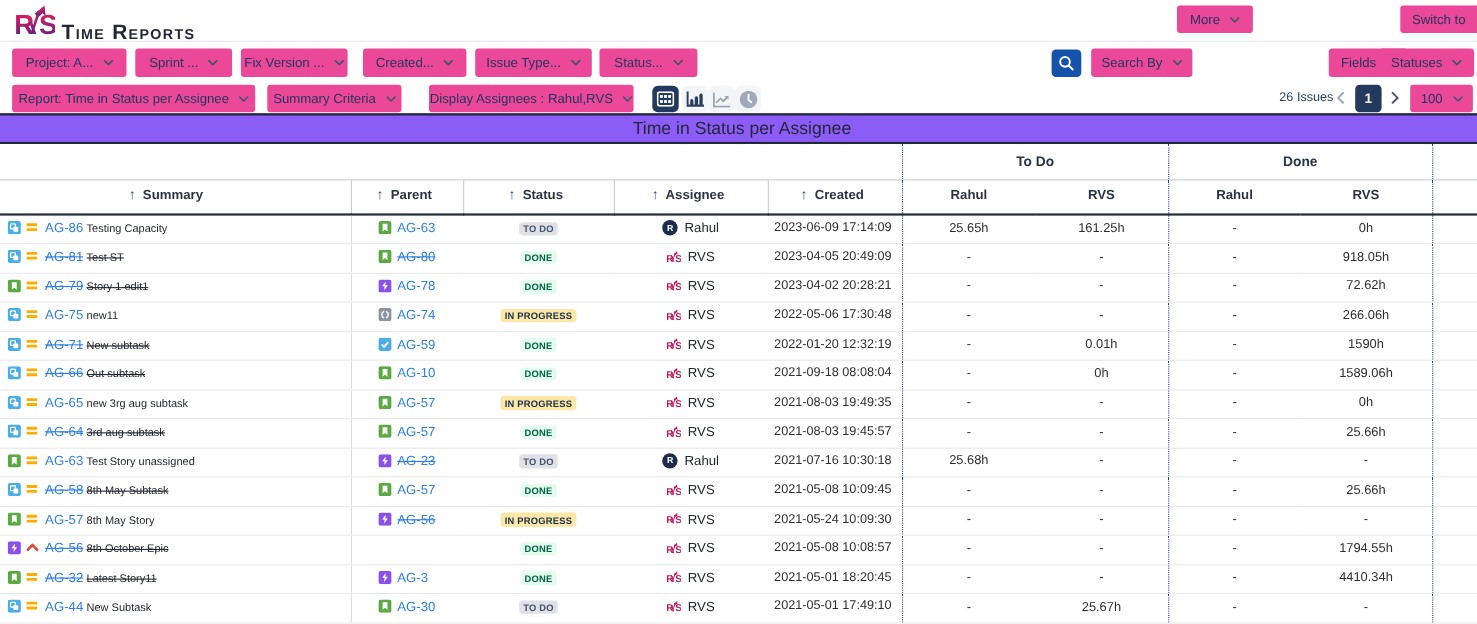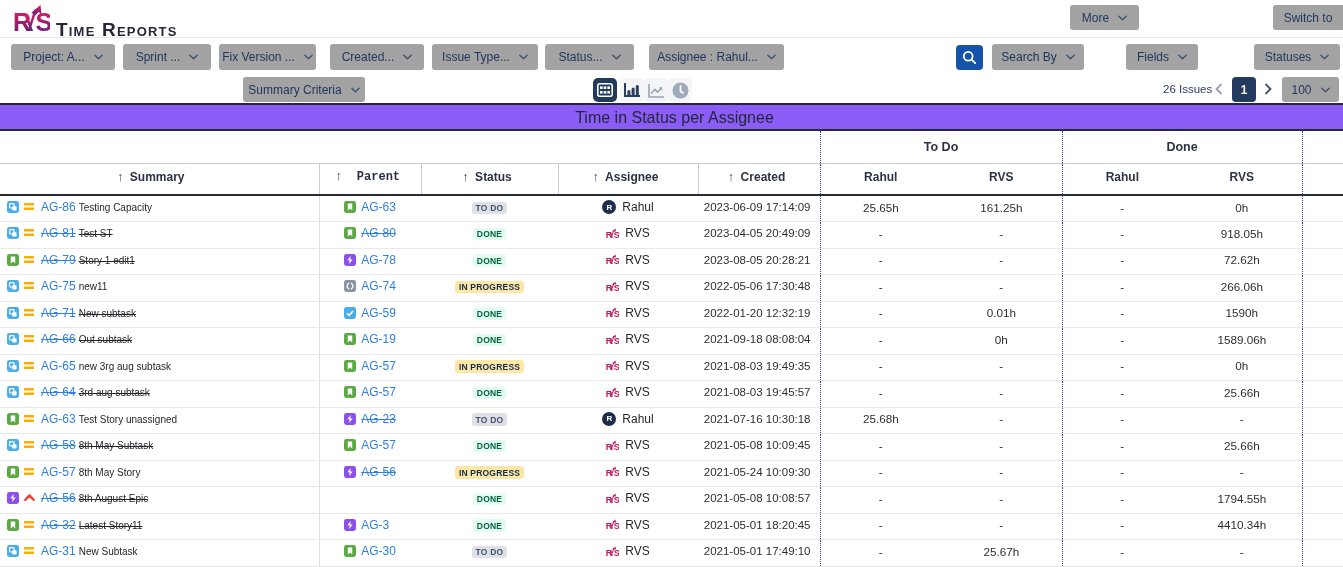--- a/index.html
+++ b/index.html
@@ -1,20 +1,20 @@
 <!DOCTYPE html>
 <html><head>
 <meta charset="utf-8">
 <style>
 * { margin:0; padding:0; box-sizing:border-box; }
 html,body { width:1343px; height:567px; overflow:hidden; background:#fff;
   font-family:"Liberation Sans", sans-serif; }
 #stage { position:relative; width:1343px; height:567px; }
 .chip { position:absolute; display:flex; align-items:center; justify-content:center;
-  background:#a3a3a3; color:#22365c; border-radius:3px; font-size:12px; height:26px;
+  background:#ec4899; color:#22365c; border-radius:3px; font-size:12px; height:26px;
   white-space:nowrap; }
 .chip .ch { margin-left:9px; }
 .ch { width:9px; height:6px; }
 .ch polyline { fill:none; stroke:#44546f; stroke-width:1.7; stroke-linecap:round; stroke-linejoin:round; }
 
 #topline { position:absolute; left:0; top:37px; width:1343px; height:1px; background:#e4e6ea; }
 #logo { position:absolute; left:14px; top:4px; }
 #brand { position:absolute; left:56px; top:19px; font-size:19px; font-weight:bold;
   font-variant:small-caps; letter-spacing:1.2px; color:#262636; }
 
@@ -95,40 +95,43 @@
       </svg></div>
 <div class="chip" style="left:330px; top:44px; width:94px;">Created...<svg class="ch" viewBox="0 0 10 6">
         <polyline points="1,1 5,5 9,1"></polyline>
       </svg></div>
 <div class="chip" style="left:432px; top:44px; width:106px;">Issue Type...<svg class="ch" viewBox="0 0 10 6">
         <polyline points="1,1 5,5 9,1"></polyline>
       </svg></div>
 <div class="chip" style="left:545px; top:44px; width:89px;">Status...<svg class="ch" viewBox="0 0 10 6">
         <polyline points="1,1 5,5 9,1"></polyline>
       </svg></div>
-<div class="chip" style="left:649px; top:44px; width:135px;">Assignee : Rahul...<svg class="ch" viewBox="0 0 10 6">
-        <polyline points="1,1 5,5 9,1"></polyline>
-      </svg></div>
 <div class="chip" style="left:956px; top:45px; width:27px; height:25px; background:#1553ab; border-radius:4px;">
   <svg width="15" height="15" viewBox="0 0 15 15">
         <circle cx="6.2" cy="6.2" r="4.4" fill="none" stroke="#fff" stroke-width="1.8"></circle>
         <line x1="9.6" y1="9.6" x2="13.2" y2="13.2" stroke="#fff" stroke-width="1.8" stroke-linecap="round"></line>
       </svg>
 </div>
 <div class="chip" style="left:992px; top:44px; width:92px;">Search By<svg class="ch" viewBox="0 0 10 6">
         <polyline points="1,1 5,5 9,1"></polyline>
       </svg></div>
-<div class="chip" style="left:1126px; top:44px; width:72px;">Fields<svg class="ch" viewBox="0 0 10 6">
+<div class="chip" style="left:1208px; top:44px; width:72px;">Fields<svg class="ch" viewBox="0 0 10 6">
         <polyline points="1,1 5,5 9,1"></polyline>
       </svg></div>
 <div class="chip" style="left:1254px; top:44px; width:86px;">Statuses<svg class="ch" viewBox="0 0 10 6">
         <polyline points="1,1 5,5 9,1"></polyline>
       </svg></div>
 
+<div class="chip" style="left:11px; top:77px; width:221px; height:25px;">Report: Time in Status per Assignee<svg class="ch" viewBox="0 0 10 6">
+        <polyline points="1,1 5,5 9,1"></polyline>
+      </svg></div>
 <div class="chip" style="left:243px; top:77px; width:122px; height:25px;">Summary Criteria<svg class="ch" viewBox="0 0 10 6">
+        <polyline points="1,1 5,5 9,1"></polyline>
+      </svg></div>
+<div class="chip" style="left:390px; top:77px; width:186px; height:25px;">Display Assignees : Rahul,RVS<svg class="ch" viewBox="0 0 10 6">
         <polyline points="1,1 5,5 9,1"></polyline>
       </svg></div>
 
 <div class="viewbtn sel" style="left:593px;">
   <svg width="16" height="14" viewBox="0 0 16 14">
     <rect x="0.8" y="0.8" width="14.4" height="12.4" rx="2" fill="none" stroke="#fff" stroke-width="1.6"></rect>
     <rect x="3" y="3.4" width="2.6" height="2.6" fill="#fff"></rect>
         <rect x="6.7" y="3.4" width="2.6" height="2.6" fill="#fff"></rect>
         <rect x="10.4" y="3.4" width="2.6" height="2.6" fill="#fff"></rect>
     <rect x="3" y="8" width="2.6" height="2.6" fill="#fff"></rect>
@@ -188,21 +191,21 @@
 </colgroup>
 <thead>
 <tr class="grp">
   <th colspan="5"></th>
   <th colspan="2" class="dot cen">To Do</th>
   <th colspan="2" class="dot cen">Done</th>
   <th class="dot"></th>
 </tr>
 <tr class="cols">
   <th class="cen" style="padding-right:17px;text-align:center;"><span class="sar">↑</span>&nbsp; Summary</th>
-  <th class="cen gl" style="padding-right:5px;font-family:Liberation Mono, monospace;"><span class="sar">↑</span>&nbsp; Parent</th>
+  <th class="cen gl" style="padding-right:5px;"><span class="sar">↑</span>&nbsp; Parent</th>
   <th class="cen gl" style="padding-right:5px;"><span class="sar">↑</span>&nbsp; Status</th>
   <th class="cen gl" style="padding-right:5px;"><span class="sar">↑</span>&nbsp; Assignee</th>
   <th class="cen gl" style="padding-right:5px;"><span class="sar">↑</span>&nbsp; Created</th>
   <th class="cen dot">Rahul</th>
   <th class="cen">RVS</th>
   <th class="cen dot">Rahul</th>
   <th class="cen">RVS</th>
   <th class="dot"></th>
 </tr>
 </thead>
@@ -285,21 +288,21 @@
                 <svg width="13" height="11" viewBox="0 0 36 30" style="flex:none">
                   <text x="-1" y="27" font-size="25" font-weight="bold" fill="#c2185b">R</text>
                   <path d="M10.5 11 L16.5 27 L19 27 L13.5 11 Z" fill="#c2185b"></path>
                   <path d="M15.8 27 L22.8 6.5 L20.3 5.6 L14 25.5 Z" fill="#c2185b"></path>
                   <path d="M17.5 8.5 L26.5 1 L27.5 10.5 L24.7 8 L21 11.5 Z" fill="#c2185b"></path>
                   <text x="21.5" y="27" font-size="25" font-weight="bold" fill="#c2185b">S</text>
                 </svg>
                 <span>RVS</span>
               </div>
             </td>
-            <td class="cre">2023-08-05 20:28:21</td>
+            <td class="cre">2023-04-02 20:28:21</td>
             <td class="val dot">-</td>
             <td class="val">-</td>
             <td class="val dot">-</td>
             <td class="val">72.62h</td>
             <td class="dot"></td>
           </tr>
           <tr>
             <td class="sum "><svg class="icon" width="12" height="12" viewBox="0 0 12 12">
                 <rect width="12" height="12" rx="2.4" fill="#4bade8"></rect>
                 <rect x="2.6" y="2.6" width="4.4" height="4.4" rx="0.8" fill="none" stroke="#fff" stroke-width="1.2"></rect>
@@ -370,21 +373,21 @@
                 <rect width="12" height="12" rx="2.4" fill="#4bade8"></rect>
                 <rect x="2.6" y="2.6" width="4.4" height="4.4" rx="0.8" fill="none" stroke="#fff" stroke-width="1.2"></rect>
                 <rect x="5.2" y="5.2" width="4.4" height="4.4" rx="0.8" fill="#fff"></rect>
               </svg><span class="prio"><svg width="10" height="9" viewBox="0 0 10 9">
                   <rect y="1" width="10" height="2.6" rx="0.6" fill="#ffab00"></rect>
                   <rect y="5.4" width="10" height="2.6" rx="0.6" fill="#ffab00"></rect>
                 </svg></span><a class="key" href="#">AG-66</a><span class="sumtx" style="margin-left:3px">Out subtask</span></td>
             <td class="par"><svg class="icon" width="12" height="12" viewBox="0 0 12 12">
                 <rect width="12" height="12" rx="2.4" fill="#5ba943"></rect>
                 <path d="M3.8 2.5 h4.4 v7 l-2.2 -1.9 l-2.2 1.9 Z" fill="#fff"></path>
-              </svg> <a class="key" style="" href="#">AG-19</a></td>
+              </svg> <a class="key" style="" href="#">AG-10</a></td>
             <td class="cen"><span class="stchip st-dn">DONE</span></td>
             <td>
               <div class="asg">
                 <svg width="13" height="11" viewBox="0 0 36 30" style="flex:none">
                   <text x="-1" y="27" font-size="25" font-weight="bold" fill="#c2185b">R</text>
                   <path d="M10.5 11 L16.5 27 L19 27 L13.5 11 Z" fill="#c2185b"></path>
                   <path d="M15.8 27 L22.8 6.5 L20.3 5.6 L14 25.5 Z" fill="#c2185b"></path>
                   <path d="M17.5 8.5 L26.5 1 L27.5 10.5 L24.7 8 L21 11.5 Z" fill="#c2185b"></path>
                   <text x="21.5" y="27" font-size="25" font-weight="bold" fill="#c2185b">S</text>
                 </svg>
@@ -554,21 +557,21 @@
             <td class="val dot">-</td>
             <td class="val">-</td>
             <td class="dot"></td>
           </tr>
           <tr>
             <td class="sum done"><svg class="icon" width="12" height="12" viewBox="0 0 12 12">
                 <rect width="12" height="12" rx="2.4" fill="#8b50e8"></rect>
                 <path d="M6.6 2 L3.4 6.3 L5.6 6.3 L5.2 10 L8.6 5.4 L6.3 5.4 Z" fill="#fff"></path>
               </svg><span class="prio"><svg width="11" height="9" viewBox="0 0 11 9">
                   <path d="M1.3 6.8 L5.5 2.4 L9.7 6.8" stroke="#e5493a" stroke-width="2.4" fill="none" stroke-linecap="round" stroke-linejoin="round"></path>
-                </svg></span><a class="key" href="#">AG-56</a><span class="sumtx" style="margin-left:3px">8th August Epic</span></td>
+                </svg></span><a class="key" href="#">AG-56</a><span class="sumtx" style="margin-left:3px">8th October Epic</span></td>
             <td class="par"></td>
             <td class="cen"><span class="stchip st-dn">DONE</span></td>
             <td>
               <div class="asg">
                 <svg width="13" height="11" viewBox="0 0 36 30" style="flex:none">
                   <text x="-1" y="27" font-size="25" font-weight="bold" fill="#c2185b">R</text>
                   <path d="M10.5 11 L16.5 27 L19 27 L13.5 11 Z" fill="#c2185b"></path>
                   <path d="M15.8 27 L22.8 6.5 L20.3 5.6 L14 25.5 Z" fill="#c2185b"></path>
                   <path d="M17.5 8.5 L26.5 1 L27.5 10.5 L24.7 8 L21 11.5 Z" fill="#c2185b"></path>
                   <text x="21.5" y="27" font-size="25" font-weight="bold" fill="#c2185b">S</text>
@@ -616,21 +619,21 @@
             <td class="dot"></td>
           </tr>
           <tr>
             <td class="sum "><svg class="icon" width="12" height="12" viewBox="0 0 12 12">
                 <rect width="12" height="12" rx="2.4" fill="#4bade8"></rect>
                 <rect x="2.6" y="2.6" width="4.4" height="4.4" rx="0.8" fill="none" stroke="#fff" stroke-width="1.2"></rect>
                 <rect x="5.2" y="5.2" width="4.4" height="4.4" rx="0.8" fill="#fff"></rect>
               </svg><span class="prio"><svg width="10" height="9" viewBox="0 0 10 9">
                   <rect y="1" width="10" height="2.6" rx="0.6" fill="#ffab00"></rect>
                   <rect y="5.4" width="10" height="2.6" rx="0.6" fill="#ffab00"></rect>
-                </svg></span><a class="key" href="#">AG-31</a><span class="sumtx" style="margin-left:3px">New Subtask</span></td>
+                </svg></span><a class="key" href="#">AG-44</a><span class="sumtx" style="margin-left:3px">New Subtask</span></td>
             <td class="par"><svg class="icon" width="12" height="12" viewBox="0 0 12 12">
                 <rect width="12" height="12" rx="2.4" fill="#5ba943"></rect>
                 <path d="M3.8 2.5 h4.4 v7 l-2.2 -1.9 l-2.2 1.9 Z" fill="#fff"></path>
               </svg> <a class="key" style="" href="#">AG-30</a></td>
             <td class="cen"><span class="stchip st-td">TO DO</span></td>
             <td>
               <div class="asg">
                 <svg width="13" height="11" viewBox="0 0 36 30" style="flex:none">
                   <text x="-1" y="27" font-size="25" font-weight="bold" fill="#c2185b">R</text>
                   <path d="M10.5 11 L16.5 27 L19 27 L13.5 11 Z" fill="#c2185b"></path>

